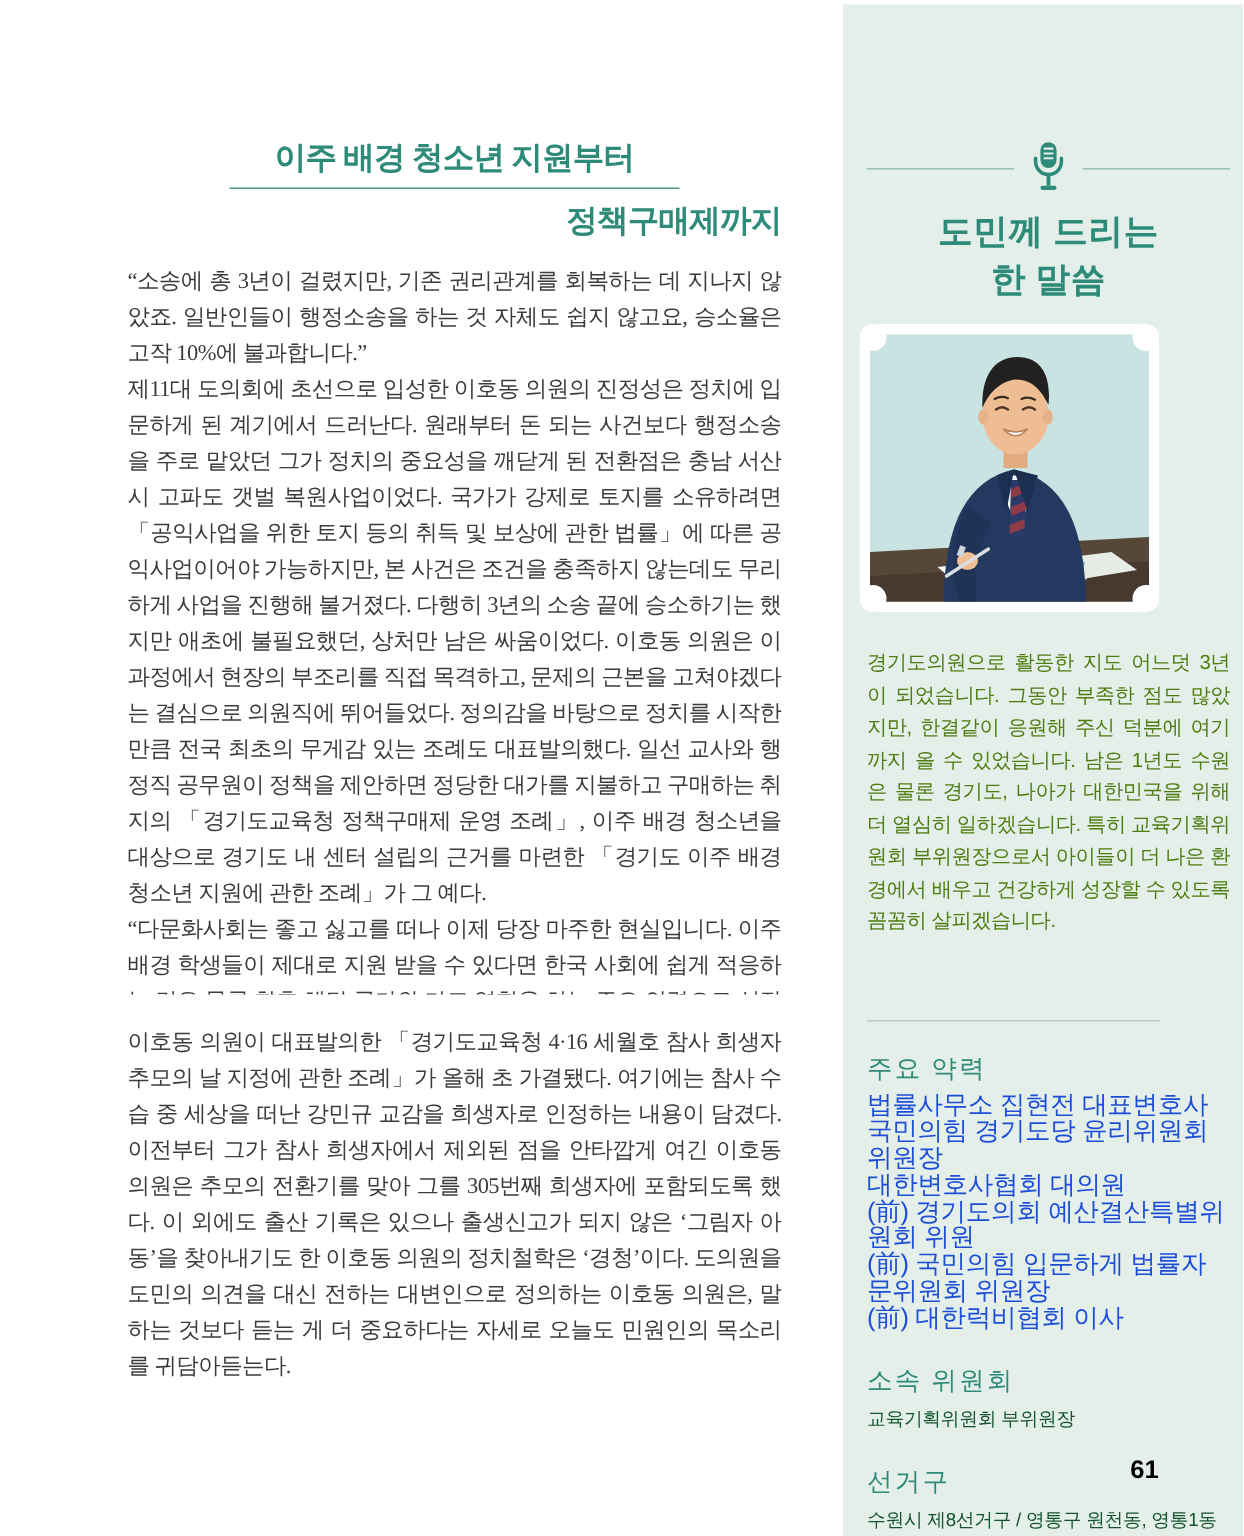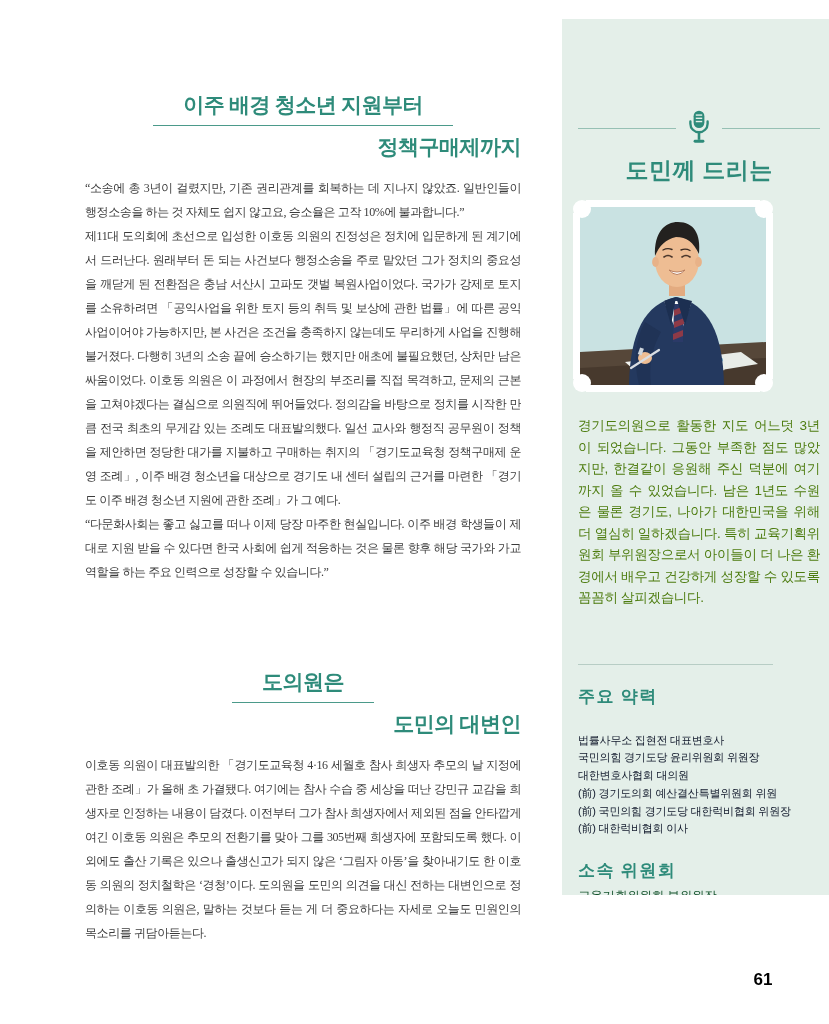--- a/index.html
+++ b/index.html
@@ -10,46 +10,46 @@
   
   .article-section{position:absolute;left:85px;width:436px;overflow:hidden;}
   #section1{top:91px;height:572px;}
   #section2{top:668px;height:300px;}
 
   .sec-heading{margin:0;text-align:center;color:#2e8b7a;font-size:21px;line-height:28px;
                font-weight:700;letter-spacing:-0.5px;}
   .sec-heading .h-line1{display:inline-block;padding:0 30px 6px;border-bottom:1px solid #4b9a8a;}
   .sec-heading .h-line2{display:block;margin-top:7px;text-align:right;}
 
-  .body-p{margin:0;color:#3b3b3b;font-size:12px;line-height:24px;text-align:justify;
+  .body-p{margin:0;color:#3b3b3b;font-size:15px;line-height:24px;text-align:justify;
           letter-spacing:-0.4px;}
   .body-p.first{margin-top:15px;}
 
   
-  .sidebar{position:absolute;left:562px;top:19px;width:267px;height:876px;
+  .sidebar{position:absolute;left:562px;top:3px;width:267px;height:1021px;
            background:#e4efe9;overflow:hidden;}
   .sb-content{padding:0 9px 0 16px;}
 
   .mic-row{display:flex;align-items:center;gap:9px;margin-top:89px;}
   .mic-line{flex:1;height:1px;background:#96c0b4;}
   .mic-svg{width:28px;height:40px;display:block;}
 
   .sb-title{margin-top:7px;text-align:center;color:#2e8b7a;font-size:23px;line-height:32px;
             font-weight:700;letter-spacing:0.5px;}
 
   .photo-frame{margin:13px 0 0 -5px;width:200px;height:192px;display:block;}
 
   .sb-quote{margin:23px 0 0 0;color:#4d7c0f;font-size:13.5px;line-height:21.5px;
             text-align:justify;font-family:"Liberation Sans", sans-serif;letter-spacing:-0.3px;}
 
   .sb-divider{margin:55px 0 0 0;border:none;height:1px;width:195px;background:#b7cdc5;}
 
-  .sb-heading{margin:21px 0 0 0;color:#2e8b7a;font-size:17px;line-height:22px;font-weight:700;
+  .sb-heading{margin:21px 0 0 0;color:#2e8b7a;font-size:17px;line-height:22px;font-weight:400;
               letter-spacing:1.5px;}
-  .sb-list{margin:24px 0 0 0;padding:0;list-style:none;color:#0f172a;font-size:11px;
+  .sb-list{margin:4px 0 0 0;padding:0;list-style:none;color:#1d4ed8;font-size:17px;
            line-height:17.8px;font-family:"Liberation Sans", sans-serif;letter-spacing:-0.2px;}
   .sb-value{margin:6px 0 0 0;color:#14532d;font-size:12.5px;line-height:17.8px;
             font-family:"Liberation Sans", sans-serif;letter-spacing:-0.2px;}
   .sb-heading.gap{margin-top:22px;}
 
   .page-num{position:absolute;left:748px;top:970px;width:30px;text-align:center;
             color:#000000;font-size:17px;font-weight:700;
             font-family:"Liberation Sans", sans-serif;}
 </style>
 </head>
@@ -61,24 +61,20 @@
     <h2 class="sec-heading">
       <span class="h-line1">이주 배경 청소년 지원부터</span>
       <span class="h-line2">정책구매제까지</span>
     </h2>
     <p class="body-p first">“소송에 총 3년이 걸렸지만, 기존 권리관계를 회복하는 데 지나지 않았죠. 일반인들이 행정소송을 하는 것 자체도 쉽지 않고요, 승소율은 고작 10%에 불과합니다.”</p>
     <p class="body-p">제11대 도의회에 초선으로 입성한 이호동 의원의 진정성은 정치에 입문하게 된 계기에서 드러난다. 원래부터 돈 되는 사건보다 행정소송을 주로 맡았던 그가 정치의 중요성을 깨닫게 된 전환점은 충남 서산시 고파도 갯벌 복원사업이었다. 국가가 강제로 토지를 소유하려면 「공익사업을 위한 토지 등의 취득 및 보상에 관한 법률」에 따른 공익사업이어야 가능하지만, 본 사건은 조건을 충족하지 않는데도 무리하게 사업을 진행해 불거졌다. 다행히 3년의 소송 끝에 승소하기는 했지만 애초에 불필요했던, 상처만 남은 싸움이었다. 이호동 의원은 이 과정에서 현장의 부조리를 직접 목격하고, 문제의 근본을 고쳐야겠다는 결심으로 의원직에 뛰어들었다. 정의감을 바탕으로 정치를 시작한 만큼 전국 최초의 무게감 있는 조례도 대표발의했다. 일선 교사와 행정직 공무원이 정책을 제안하면 정당한 대가를 지불하고 구매하는 취지의 「경기도교육청 정책구매제 운영 조례」, 이주 배경 청소년을 대상으로 경기도 내 센터 설립의 근거를 마련한 「경기도 이주 배경 청소년 지원에 관한 조례」가 그 예다.</p>
     <p class="body-p">“다문화사회는 좋고 싫고를 떠나 이제 당장 마주한 현실입니다. 이주 배경 학생들이 제대로 지원 받을 수 있다면 한국 사회에 쉽게 적응하는 것은 물론 향후 해당 국가와 가교 역할을 하는 주요 인력으로 성장할 수 있습니다.”</p>
   </section>
 
   <section class="article-section" id="section2">
-    <h2 class="sec-heading">
-      <span class="h-line1">도의원은</span>
-      <span class="h-line2">도민의 대변인</span>
-    </h2>
     <p class="body-p first">이호동 의원이 대표발의한 「경기도교육청 4·16 세월호 참사 희생자 추모의 날 지정에 관한 조례」가 올해 초 가결됐다. 여기에는 참사 수습 중 세상을 떠난 강민규 교감을 희생자로 인정하는 내용이 담겼다. 이전부터 그가 참사 희생자에서 제외된 점을 안타깝게 여긴 이호동 의원은 추모의 전환기를 맞아 그를 305번째 희생자에 포함되도록 했다. 이 외에도 출산 기록은 있으나 출생신고가 되지 않은 ‘그림자 아동’을 찾아내기도 한 이호동 의원의 정치철학은 ‘경청’이다. 도의원을 도민의 의견을 대신 전하는 대변인으로 정의하는 이호동 의원은, 말하는 것보다 듣는 게 더 중요하다는 자세로 오늘도 민원인의 목소리를 귀담아듣는다.</p>
   </section>
 
   <aside class="sidebar">
     <div class="sb-content">
 
       <div class="mic-row">
         <span class="mic-line"></span>
         <svg class="mic-svg" viewBox="0 0 26 34">
           <rect x="8" y="1" width="10" height="16" rx="5" fill="#2e8b7a"></rect>
@@ -87,20 +83,21 @@
           <line x1="10" y1="11" x2="16" y2="11" stroke="#e4efe9" stroke-width="1.3"></line>
           <path d="M5 11 v2 a8 8 0 0 0 16 0 v-2" fill="none" stroke="#2e8b7a" stroke-width="2.2" stroke-linecap="round"></path>
           <line x1="13" y1="21.5" x2="13" y2="28" stroke="#2e8b7a" stroke-width="2.4"></line>
           <rect x="8" y="28" width="10" height="2.6" rx="1.3" fill="#2e8b7a"></rect>
         </svg>
         <span class="mic-line"></span>
       </div>
 
       <div class="sb-title">
         <div>도민께 드리는</div>
+        <div>한 말씀</div>
       </div>
 
       <svg class="photo-frame" viewBox="0 0 200 192">
 
         <path d="M13 0 H187 A13 13 0 0 0 200 13 V179 A13 13 0 0 0 187 192 H13 A13 13 0 0 0 0 179 V13 A13 13 0 0 0 13 0 Z" fill="#ffffff"></path>
 
         <rect x="7" y="7" width="186" height="178" fill="#c9e2e2"></rect>
 
         <path d="M7 152 L193 142 L193 185 L7 185 Z" fill="#564739"></path>
         <path d="M7 168 L193 158 L193 185 L7 185 Z" fill="#47392d"></path>
@@ -151,25 +148,26 @@
       <p class="sb-quote">경기도의원으로 활동한 지도 어느덧 3년이 되었습니다. 그동안 부족한 점도 많았지만, 한결같이 응원해 주신 덕분에 여기까지 올 수 있었습니다. 남은 1년도 수원은 물론 경기도, 나아가 대한민국을 위해 더 열심히 일하겠습니다. 특히 교육기획위원회 부위원장으로서 아이들이 더 나은 환경에서 배우고 건강하게 성장할 수 있도록 꼼꼼히 살피겠습니다.</p>
 
       <hr class="sb-divider">
 
       <h3 class="sb-heading">주요 약력</h3>
       <ul class="sb-list">
         <li>법률사무소 집현전 대표변호사</li>
         <li>국민의힘 경기도당 윤리위원회 위원장</li>
         <li>대한변호사협회 대의원</li>
         <li>(前) 경기도의회 예산결산특별위원회 위원</li>
-        <li>(前) 국민의힘 경기도당 대한럭비협회 위원장</li>
+        <li>(前) 국민의힘 입문하게 법률자문위원회 위원장</li>
         <li>(前) 대한럭비협회 이사</li>
       </ul>
 
       <h3 class="sb-heading gap">소속 위원회</h3>
       <p class="sb-value">교육기획위원회 부위원장</p>
 
       <h3 class="sb-heading gap">선거구</h3>
+      <p class="sb-value">수원시 제8선거구 / 영통구 원천동, 영통1동</p>
     </div>
   </aside>
 
   <div class="page-num">61</div>
 </div>
 
 </body></html>

